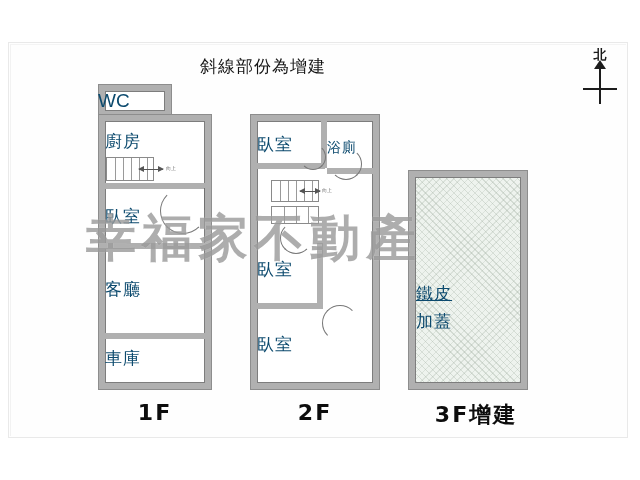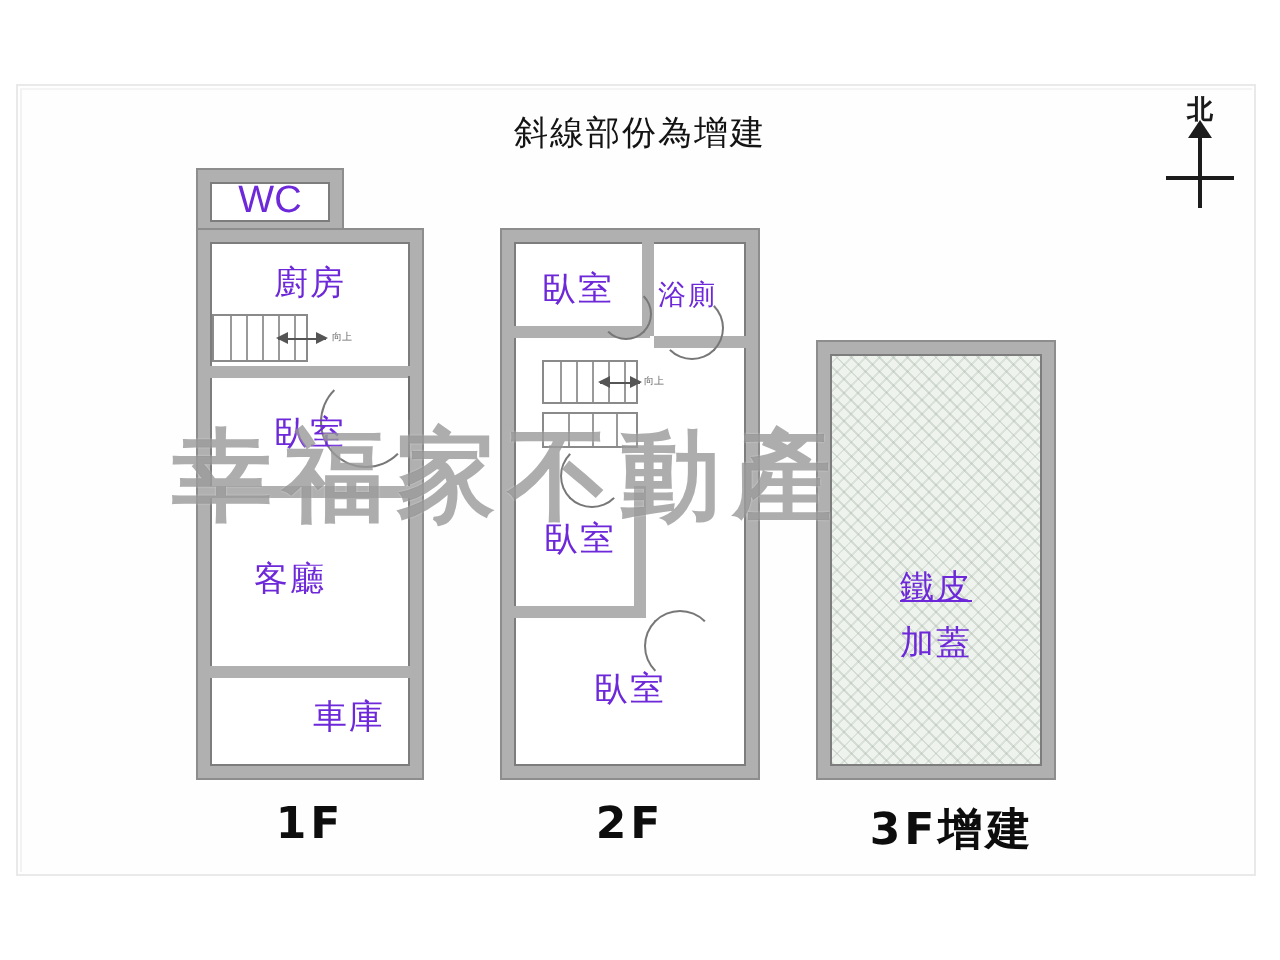--- a/index.html
+++ b/index.html
@@ -21,21 +21,21 @@
   }
   .frame-inner{
     position:absolute;left:10px;top:44px;width:616px;height:392px;
     border-left:1px solid #f2f2f2;border-top:1px solid #f4f4f4;
     box-sizing:border-box;pointer-events:none;
   }
 
   
   .note{
     position:absolute;left:200px;top:55px;width:240px;
-    text-align:center;
+    text-align:left;
     font-size:17px;color:#141414;letter-spacing:1px;
     white-space:nowrap;
   }
 
   
   .north{position:absolute;left:578px;top:46px;width:44px;height:60px;}
   .north .nlabel{
     position:absolute;left:0;top:0;width:44px;text-align:center;
     font-size:13px;color:#1a1a1a;font-weight:600;
   }
@@ -58,21 +58,21 @@
     outline-offset:-8px;
   }
   .wallbox::before{
     content:"";position:absolute;left:-7px;top:-7px;right:-7px;bottom:-7px;
     border:1px solid #8d8d8d;pointer-events:none;
   }
   .part{position:absolute;background:#b0b0b0;}
   .partline{position:absolute;background:#6f6f6f;}
 
   .rlabel{
-    position:absolute;text-align:center;color:#6d28d9;
+    position:absolute;color:#0c4a6e;
     font-size:17px;letter-spacing:1px;white-space:nowrap;
   }
   .rlabel.sm{font-size:14px;}
   .rlabel.lat{font-family:"Liberation Sans",sans-serif;font-size:19px;font-weight:500;letter-spacing:0;}
 
   
   .arc{position:absolute;border:1px solid #777;border-radius:50%;background:transparent;}
 
   
   .stair{position:absolute;border:1px solid #8a8a8a;background:#fff;box-sizing:border-box;}
@@ -157,21 +157,21 @@
     <div class="stair-txt" style="left:166px;top:165px;">向上</div>
 
     <div class="arc" style="left:160px;top:188px;width:44px;height:44px;
          border-color:transparent transparent transparent #777;
          border-top-color:transparent;border-right-color:transparent;border-bottom-color:#777;"></div>
     <div class="partline" style="left:204px;top:188px;width:1px;height:22px;"></div>
 
     <div class="rlabel" style="left:105px;top:130px;width:100px;">廚房</div>
     <div class="rlabel" style="left:105px;top:205px;width:100px;">臥室</div>
     <div class="rlabel" style="left:105px;top:278px;width:80px;">客廳</div>
-    <div class="rlabel" style="left:118px;top:347px;width:113px;">車庫</div>
+    <div class="rlabel" style="left:105px;top:347px;width:113px;">車庫</div>
 
     <div class="floorcap" style="left:95px;top:400px;width:120px;">1F</div>
   </div>
 
   <div>
 
     <div class="wallbox" style="left:250px;top:114px;width:130px;height:276px;"></div>
 
     <div class="part" style="left:321px;top:121px;width:6px;height:47px;"></div>
 

